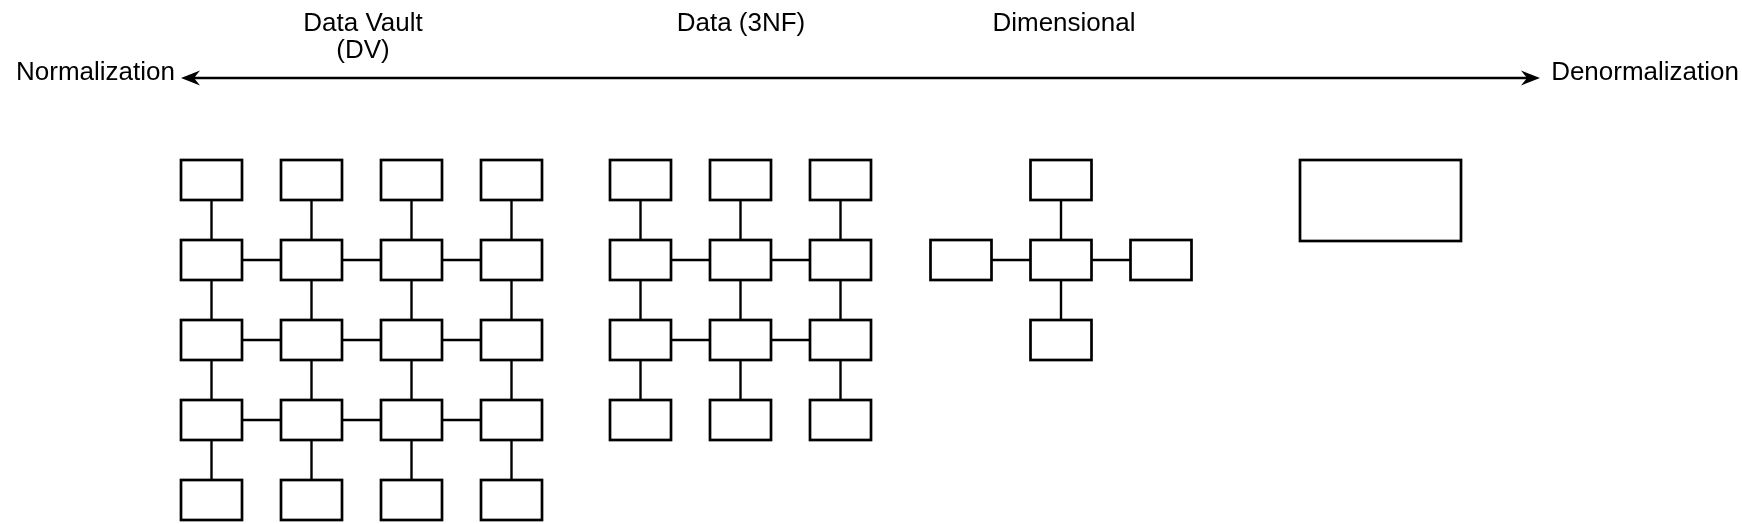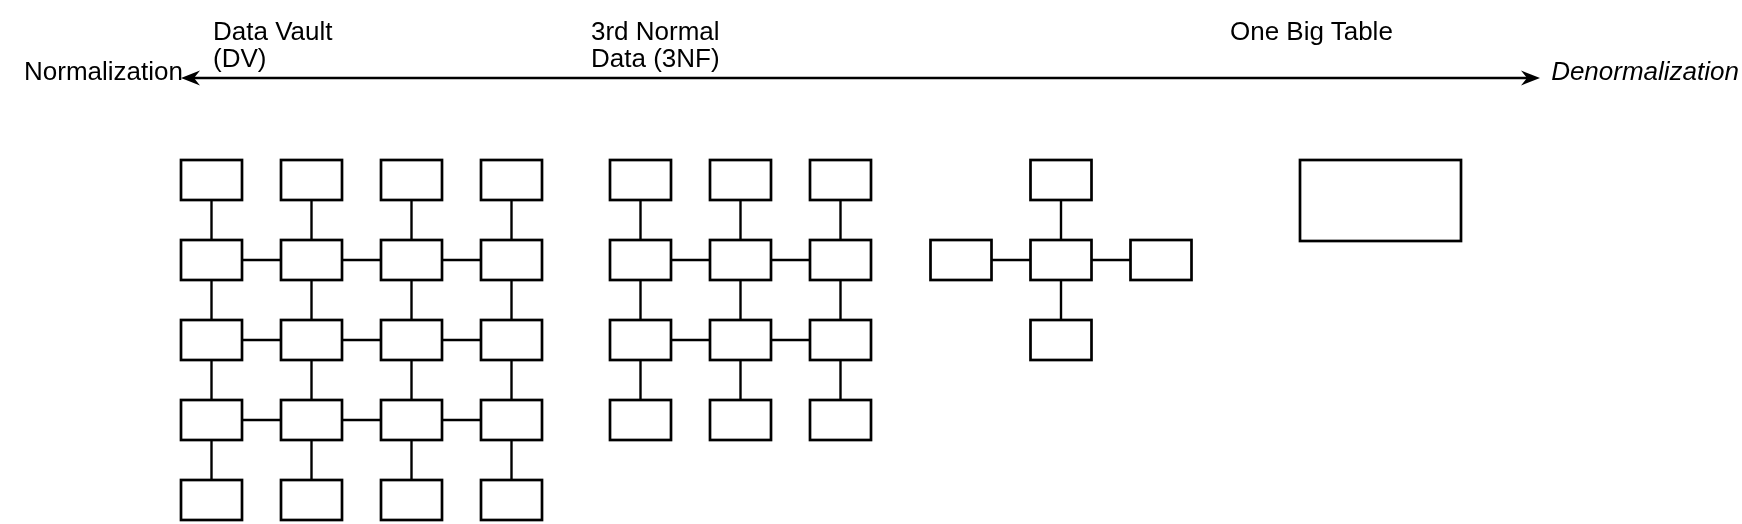--- a/index.html
+++ b/index.html
@@ -21,27 +21,27 @@
     left: 0;
     top: 0;
   }
   .axis-label {
     position: absolute;
     top: 58px;
     font-size: 26px;
     line-height: 27px;
     white-space: nowrap;
   }
-  .axis-left  { left: 24px; }
-  .axis-right { right: 3px; font-style: italic; }
+  .axis-left  { left: 16px; }
+  .axis-right { right: 3px; }
   .approach-label {
     position: absolute;
-    top: 18px;
+    top: 9px;
     width: 300px;
-    text-align: left;
+    text-align: center;
     font-size: 26px;
     line-height: 26.5px;
     white-space: nowrap;
   }
   .pos-dv   { left: 213px; }
   .pos-3nf  { left: 591px; }
   .pos-dim  { left: 914px; }
   .pos-obt  { left: 1230px; }
 </style>
 </head>
@@ -148,24 +148,23 @@
   <div class="axis-label axis-left">Normalization</div>
 
   <div class="axis-label axis-right">Denormalization</div>
 
   <div class="approach-label pos-dv">
     <div>Data Vault</div>
     <div>(DV)</div>
   </div>
 
   <div class="approach-label pos-3nf">
-    <div>3rd Normal</div>
     <div>Data (3NF)</div>
   </div>
 
   <div class="approach-label pos-dim">
+    <div>Dimensional</div>
   </div>
 
   <div class="approach-label pos-obt">
-    <div>One Big Table</div>
   </div>
 
 </div>
 
 </body></html>

